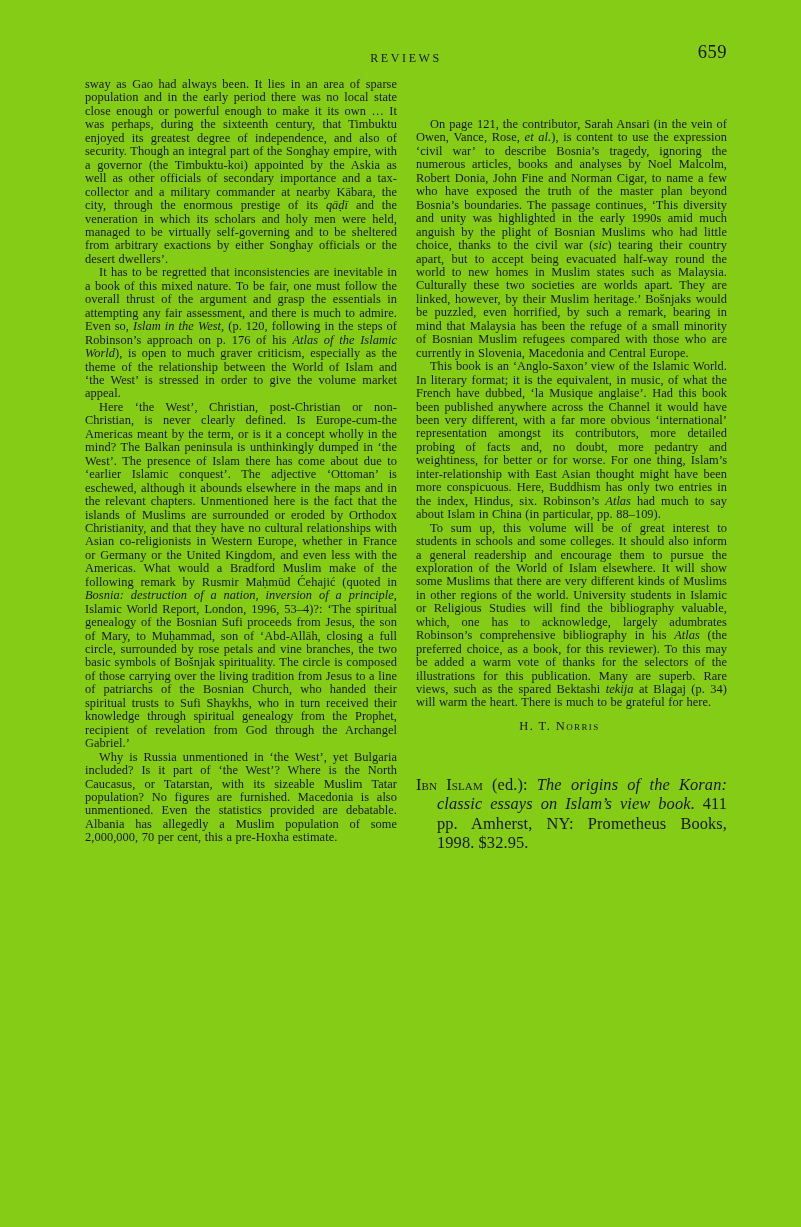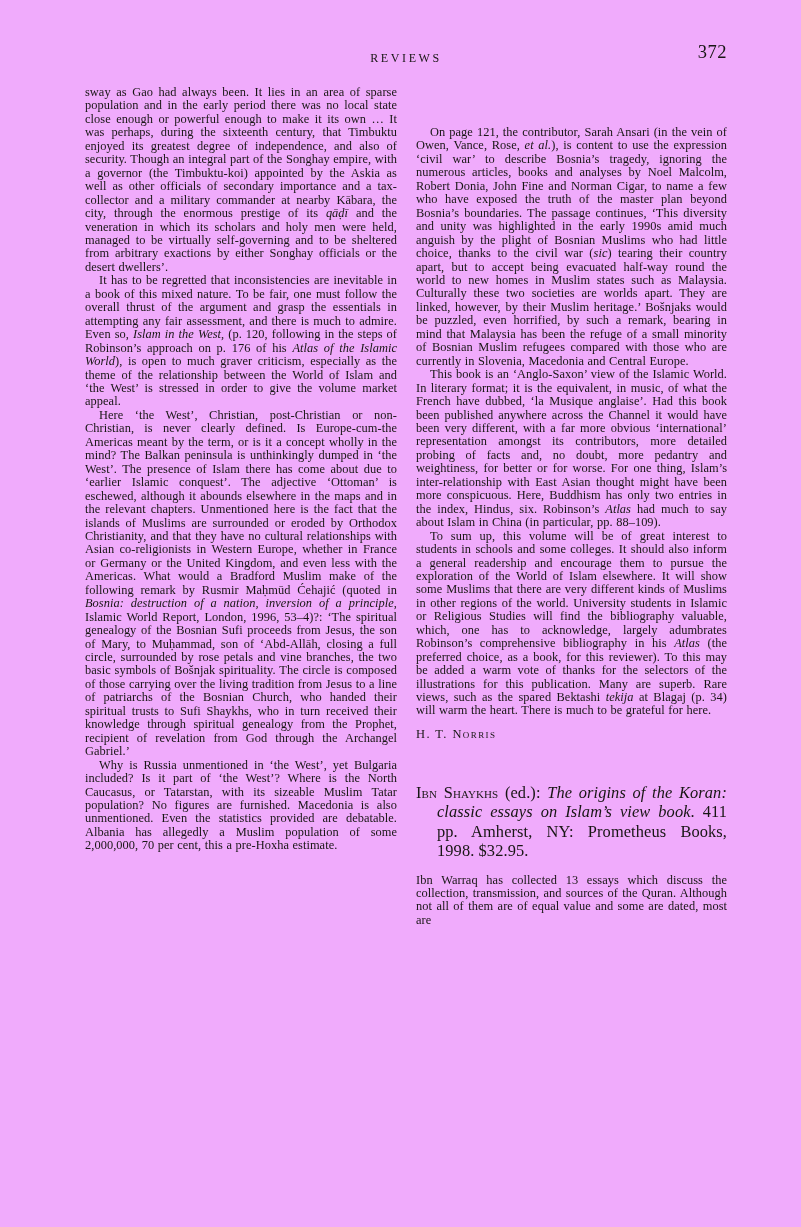--- a/index.html
+++ b/index.html
@@ -1,76 +1,75 @@
 <!DOCTYPE html>
 <html><head>
 <meta charset="utf-8">
 <style>
   html,body{margin:0;padding:0;background:#ffffff;}
   .page{
     position:relative;
     width:801px;height:1227px;
-    background:#f0abfc;
+    background:#84cc16;
     color:#181614;
     font-family:"Liberation Serif","DejaVu Serif",serif;
     overflow:hidden;
   }
   .running-header{position:absolute;top:48px;left:85px;width:642px;height:22px;}
   .running-title{
     position:absolute;left:0;right:0;top:3px;
     text-align:center;font-size:12px;letter-spacing:2.6px;
   }
   .page-number{position:absolute;right:0;top:-6px;font-size:18.5px;letter-spacing:0.5px;}
   .columns{
-    position:absolute;top:86px;left:85px;width:642px;
+    position:absolute;top:78px;left:85px;width:642px;
     display:flex;gap:19px;align-items:flex-start;
   }
   .col{width:312px;}
   .col[data-col="right"]{width:311px;margin-top:40px;}
   p.body-para{
     margin:0;
     font-size:12.4px;line-height:13.45px;
     text-align:justify;
     letter-spacing:0.05px;word-spacing:0.4px;
   }
   p.body-para.indent{text-indent:14px;}
   .italic{font-style:italic;}
   .smallcaps{font-variant:small-caps;}
   .signature{
     margin:9px 24px 0 0;
-    text-align:left;
+    text-align:center;
     font-size:12.5px;letter-spacing:1.4px;
     font-variant:small-caps;
   }
   .book-heading{
     margin-top:41px;
     font-size:16.4px;line-height:19.4px;
     text-align:justify;
     padding-left:21px;text-indent:-21px;
     letter-spacing:0.1px;
   }
   .book-heading + p.body-para{margin-top:13px;}
 </style>
 </head>
 <body>
 
 <div class="page">
   <div class="running-header">
     <div class="running-title">REVIEWS</div>
-    <div class="page-number">372</div>
+    <div class="page-number">659</div>
   </div>
   <div class="columns">
     <div class="col" data-col="left">
         <p class="body-para"><span>sway as Gao had always been. It lies in an area of sparse population and in the early period there was no local state close enough or powerful enough to make it its own … It was perhaps, during the sixteenth century, that Timbuktu enjoyed its greatest degree of independence, and also of security. Though an integral part of the Songhay empire, with a governor (the Timbuktu-koi) appointed by the Askia as well as other officials of secondary importance and a tax-collector and a military commander at nearby Kābara, the city, through the enormous prestige of its </span><span class="italic">qāḍī</span><span> and the veneration in which its scholars and holy men were held, managed to be virtually self-governing and to be sheltered from arbitrary exactions by either Songhay officials or the desert dwellers’.</span></p>
         <p class="body-para indent"><span>It has to be regretted that inconsistencies are inevitable in a book of this mixed nature. To be fair, one must follow the overall thrust of the argument and grasp the essentials in attempting any fair assessment, and there is much to admire. Even so, </span><span class="italic">Islam in the West</span><span>, (p. 120, following in the steps of Robinson’s approach on p. 176 of his </span><span class="italic">Atlas of the Islamic World</span><span>), is open to much graver criticism, especially as the theme of the relationship between the World of Islam and ‘the West’ is stressed in order to give the volume market appeal.</span></p>
         <p class="body-para indent"><span>Here ‘the West’, Christian, post-Christian or non-Christian, is never clearly defined. Is Europe-cum-the Americas meant by the term, or is it a concept wholly in the mind? The Balkan peninsula is unthinkingly dumped in ‘the West’. The presence of Islam there has come about due to ‘earlier Islamic conquest’. The adjective ‘Ottoman’ is eschewed, although it abounds elsewhere in the maps and in the relevant chapters. Unmentioned here is the fact that the islands of Muslims are surrounded or eroded by Orthodox Christianity, and that they have no cultural relationships with Asian co-religionists in Western Europe, whether in France or Germany or the United Kingdom, and even less with the Americas. What would a Bradford Muslim make of the following remark by Rusmir Maḥmūd Ćehajić (quoted in </span><span class="italic">Bosnia: destruction of a nation, inversion of a principle</span><span>, Islamic World Report, London, 1996, 53–4)?: ‘The spiritual genealogy of the Bosnian Sufi proceeds from Jesus, the son of Mary, to Muḥammad, son of ‘Abd-Allāh, closing a full circle, surrounded by rose petals and vine branches, the two basic symbols of Bošnjak spirituality. The circle is composed of those carrying over the living tradition from Jesus to a line of patriarchs of the Bosnian Church, who handed their spiritual trusts to Sufi Shaykhs, who in turn received their knowledge through spiritual genealogy from the Prophet, recipient of revelation from God through the Archangel Gabriel.’</span></p>
         <p class="body-para indent"><span>Why is Russia unmentioned in ‘the West’, yet Bulgaria included? Is it part of ‘the West’? Where is the North Caucasus, or Tatarstan, with its sizeable Muslim Tatar population? No figures are furnished. Macedonia is also unmentioned. Even the statistics provided are debatable. Albania has allegedly a Muslim population of some 2,000,000, 70 per cent, this a pre-Hoxha estimate.</span></p>
       </div>
     <div class="col" data-col="right">
         <p class="body-para indent"><span>On page 121, the contributor, Sarah Ansari (in the vein of Owen, Vance, Rose, </span><span class="italic">et al.</span><span>), is content to use the expression ‘civil war’ to describe Bosnia’s tragedy, ignoring the numerous articles, books and analyses by Noel Malcolm, Robert Donia, John Fine and Norman Cigar, to name a few who have exposed the truth of the master plan beyond Bosnia’s boundaries. The passage continues, ‘This diversity and unity was highlighted in the early 1990s amid much anguish by the plight of Bosnian Muslims who had little choice, thanks to the civil war (</span><span class="italic">sic</span><span>) tearing their country apart, but to accept being evacuated half-way round the world to new homes in Muslim states such as Malaysia. Culturally these two societies are worlds apart. They are linked, however, by their Muslim heritage.’ Bošnjaks would be puzzled, even horrified, by such a remark, bearing in mind that Malaysia has been the refuge of a small minority of Bosnian Muslim refugees compared with those who are currently in Slovenia, Macedonia and Central Europe.</span></p>
         <p class="body-para indent"><span>This book is an ‘Anglo-Saxon’ view of the Islamic World. In literary format; it is the equivalent, in music, of what the French have dubbed, ‘la Musique anglaise’. Had this book been published anywhere across the Channel it would have been very different, with a far more obvious ‘international’ representation amongst its contributors, more detailed probing of facts and, no doubt, more pedantry and weightiness, for better or for worse. For one thing, Islam’s inter-relationship with East Asian thought might have been more conspicuous. Here, Buddhism has only two entries in the index, Hindus, six. Robinson’s </span><span class="italic">Atlas</span><span> had much to say about Islam in China (in particular, pp. 88–109).</span></p>
         <p class="body-para indent"><span>To sum up, this volume will be of great interest to students in schools and some colleges. It should also inform a general readership and encourage them to pursue the exploration of the World of Islam elsewhere. It will show some Muslims that there are very different kinds of Muslims in other regions of the world. University students in Islamic or Religious Studies will find the bibliography valuable, which, one has to acknowledge, largely adumbrates Robinson’s comprehensive bibliography in his </span><span class="italic">Atlas</span><span> (the preferred choice, as a book, for this reviewer). To this may be added a warm vote of thanks for the selectors of the illustrations for this publication. Many are superb. Rare views, such as the spared Bektashi </span><span class="italic">tekija</span><span> at Blagaj (p. 34) will warm the heart. There is much to be grateful for here.</span></p>
         <div class="signature"><span>H. T. Norris</span></div>
-        <div class="book-heading"><span class="smallcaps">Ibn Shaykhs</span><span> (ed.): </span><span class="italic">The origins of the Koran: classic essays on Islam’s view book</span><span>. 411 pp. Amherst, NY: Prometheus Books, 1998. $32.95.</span></div>
-        <p class="body-para"><span>Ibn Warraq has collected 13 essays which discuss the collection, transmission, and sources of the Quran. Although not all of them are of equal value and some are dated, most are</span></p>
+        <div class="book-heading"><span class="smallcaps">Ibn Islam</span><span> (ed.): </span><span class="italic">The origins of the Koran: classic essays on Islam’s view book</span><span>. 411 pp. Amherst, NY: Prometheus Books, 1998. $32.95.</span></div>
       </div>
   </div>
 </div>
 
 </body></html>

